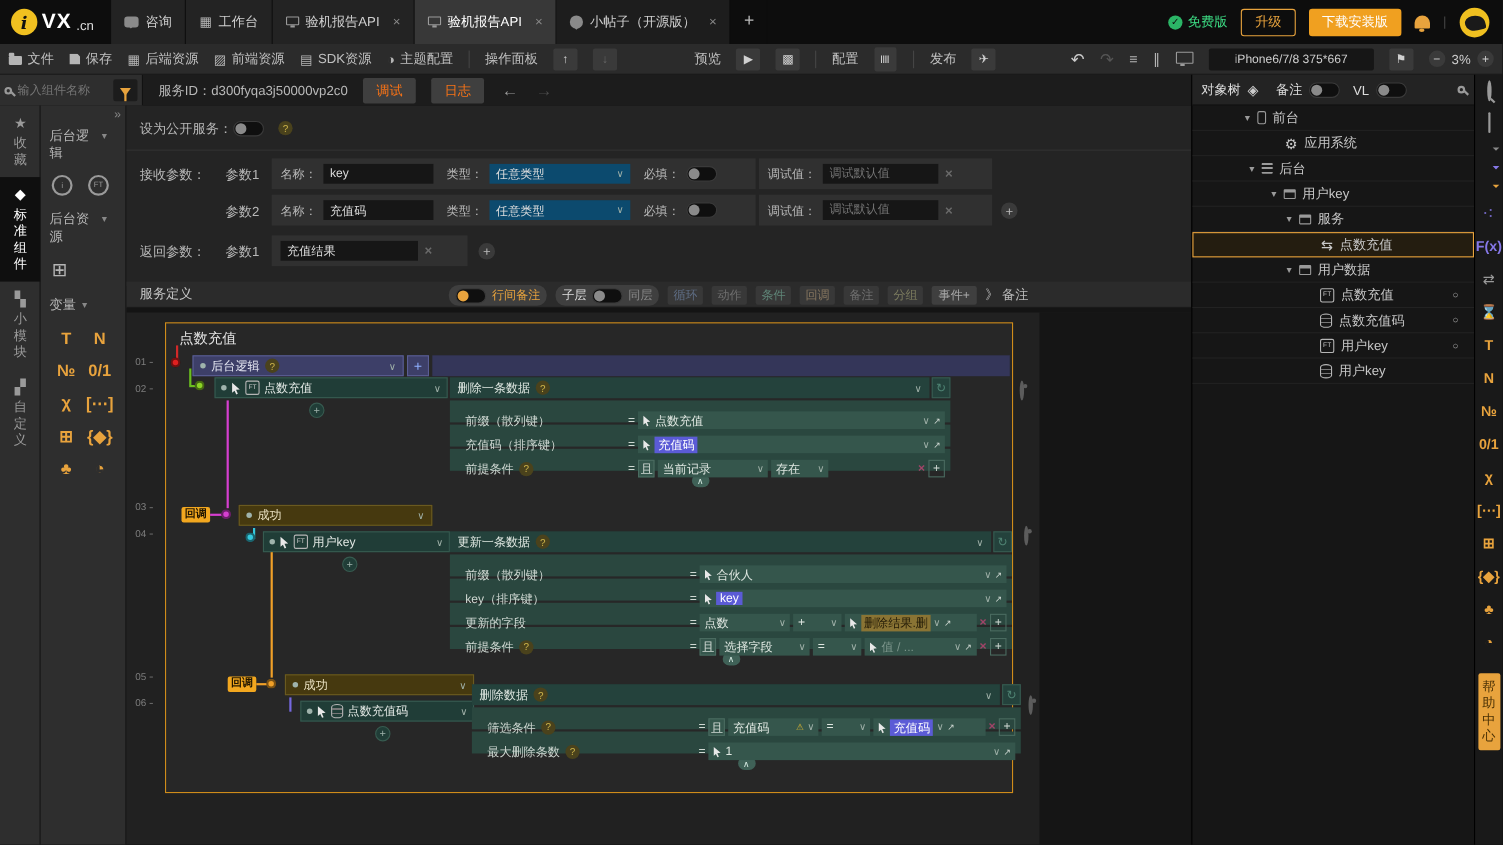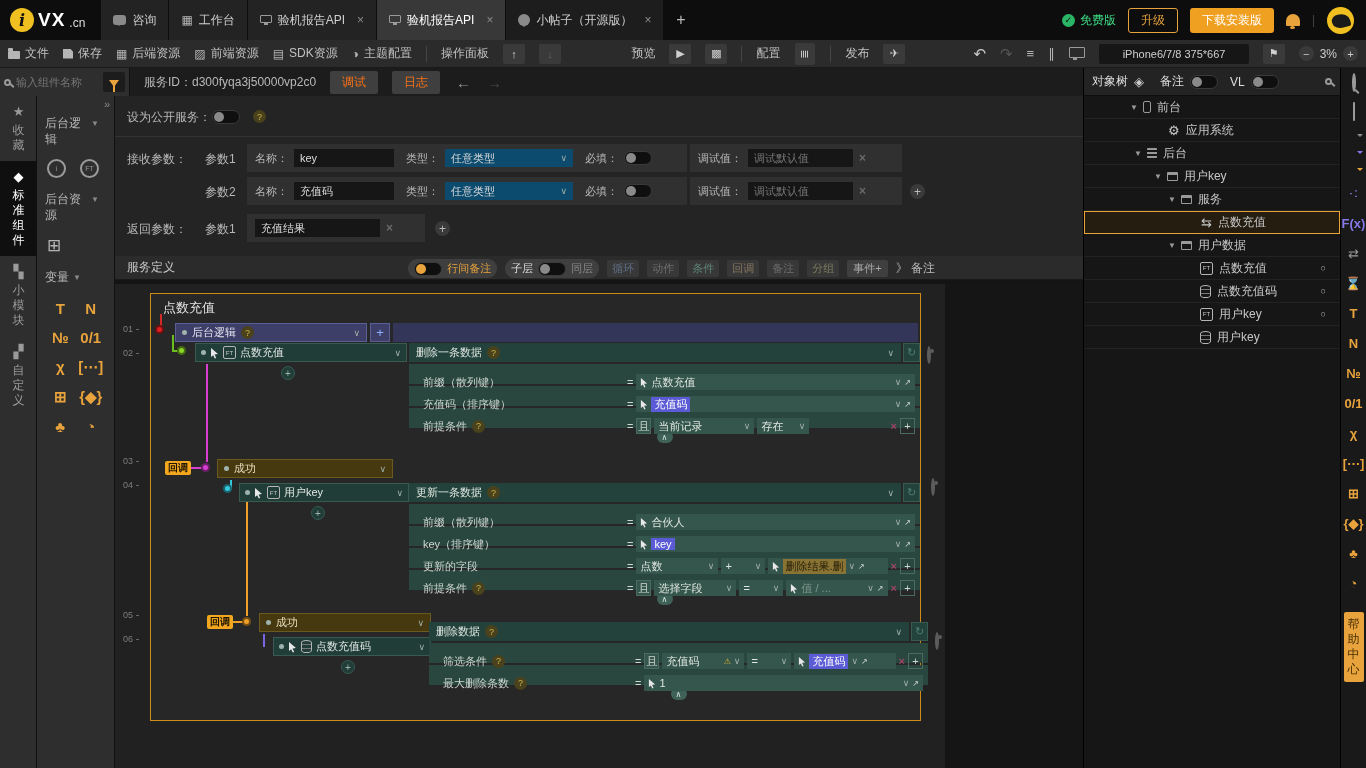--- a/index.html
+++ b/index.html
@@ -460,21 +460,21 @@
           <svg width="9" height="12" viewBox="0 0 9 12">
             <path d="M1 1 L8 7 L4.6 7.4 L6.2 11 L4.8 11.6 L3.2 8.2 L1 10 Z" fill="#e8e8e8"></path>
           </svg>
         </span>
       <span class="i-ft"></span>
       <span>点数充值</span>
       <span class="sp"></span>
       <span class="cv">∨</span>
     </div>
     <span class="fplus" style="left:130px;top:72px">+</span>
-    <div class="acol" style="left:258px;top:49px;width:511px">
+    <div class="acol" style="left:258px;top:49px;width:455px">
       <div class="aheadrow">
         <div class="ahead">
           <span>删除一条数据</span>
           <span class="q">?</span>
           <span class="sp"></span>
           <span class="cv">∨</span>
         </div>
         <span class="rf">↻</span>
       </div>
       <div class="prow">

